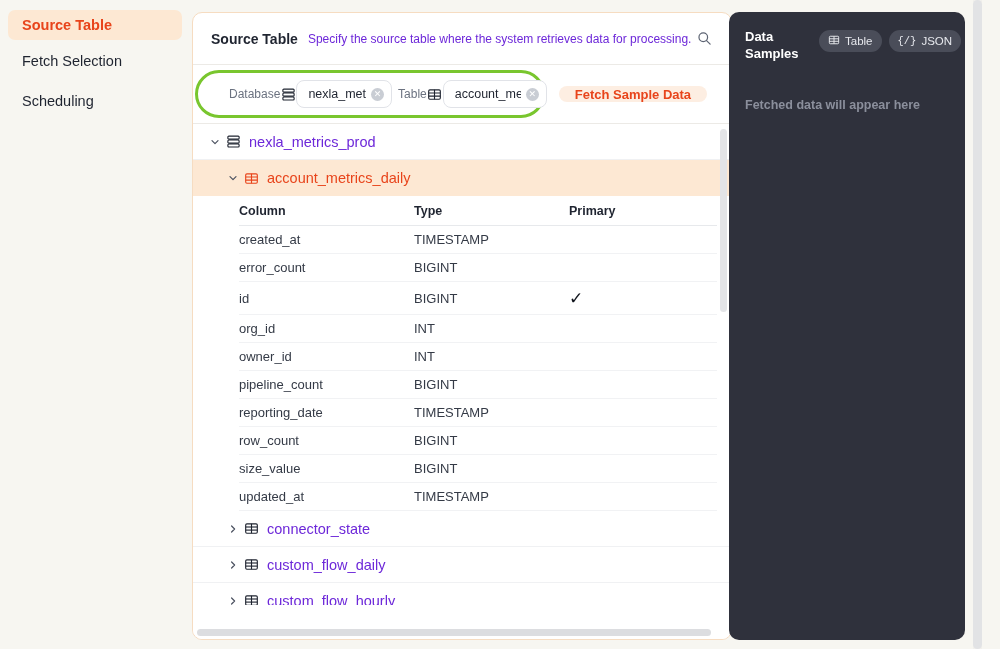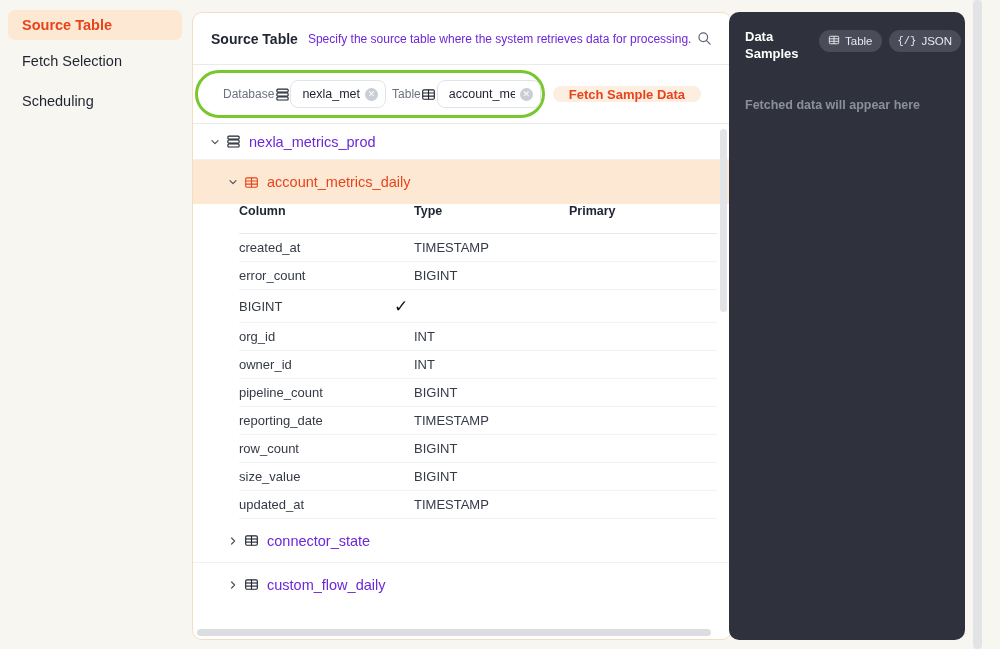--- a/index.html
+++ b/index.html
@@ -81,24 +81,25 @@
     position: absolute;
     left: 2px; top: 5px;
     width: 350px; height: 48px;
     border: 3px solid #79c62e;
     border-radius: 26px;
     pointer-events: none;
   }
   .selector-row {
     display: flex; align-items: center;
     gap: 0;
-    padding-left: 30px;
+    padding-left: 14px;
     height: 48px;
     position: relative;
     z-index: 2;
+    margin-left: 22px;
   }
   .sel-label {
     font-size: 12px; color: #6b7280;
     white-space: nowrap;
   }
   .sel-icon {
     display: flex; align-items: center; justify-content: center;
     width: 16px; height: 16px;
   }
   .chip {
@@ -145,21 +146,21 @@
   .tree {
     position: relative;
     height: 482px;
     overflow: hidden;
     border-top: 1px solid #eceae6;
   }
   .tree-inner { position: relative; }
 
   .node-row {
     display: flex; align-items: center;
-    height: 44px;
+    height: 36px;
     padding-left: 14px;
     border-bottom: 1px solid #f0f1f3;
     cursor: pointer;
     white-space: nowrap;
   }
   .node-row.db { height: 36px; border-bottom: 1px solid #f0f1f3; }
   .node-row.tbl { padding-left: 32px; }
   .node-row.tbl.selected {
     background: #fde8d3;
     border-bottom: none;
@@ -176,21 +177,21 @@
     margin-right: 6px;
   }
   .node-label {
     font-size: 14.5px; color: #6d28d9;
   }
   .node-row.tbl.selected .node-label { color: #e8441b; }
 
   
   .cols { padding-left: 46px; padding-right: 14px; }
   .col-head {
-    display: flex; align-items: flex-start;
+    display: flex; align-items: center;
     height: 30px;
     border-bottom: 1px solid #e7e9ec;
     font-size: 12.5px; font-weight: 700; color: #1f2430;
   }
   .col-row {
     display: flex; align-items: center;
     height: 28px;
     border-bottom: 1px solid #f1f2f4;
     font-size: 13px; color: #343a46;
   }
@@ -397,20 +398,21 @@
             <span class="c-name">created_at</span>
             <span class="c-type">TIMESTAMP</span>
             <span class="c-prim check"></span>
           </div>
           <div class="col-row">
             <span class="c-name">error_count</span>
             <span class="c-type">BIGINT</span>
             <span class="c-prim check"></span>
           </div>
           <div class="col-row tall">
+            <span class="c-name">id</span>
             <span class="c-type">BIGINT</span>
             <span class="c-prim check">✓</span>
           </div>
           <div class="col-row">
             <span class="c-name">org_id</span>
             <span class="c-type">INT</span>
             <span class="c-prim check"></span>
           </div>
           <div class="col-row">
             <span class="c-name">owner_id</span>

